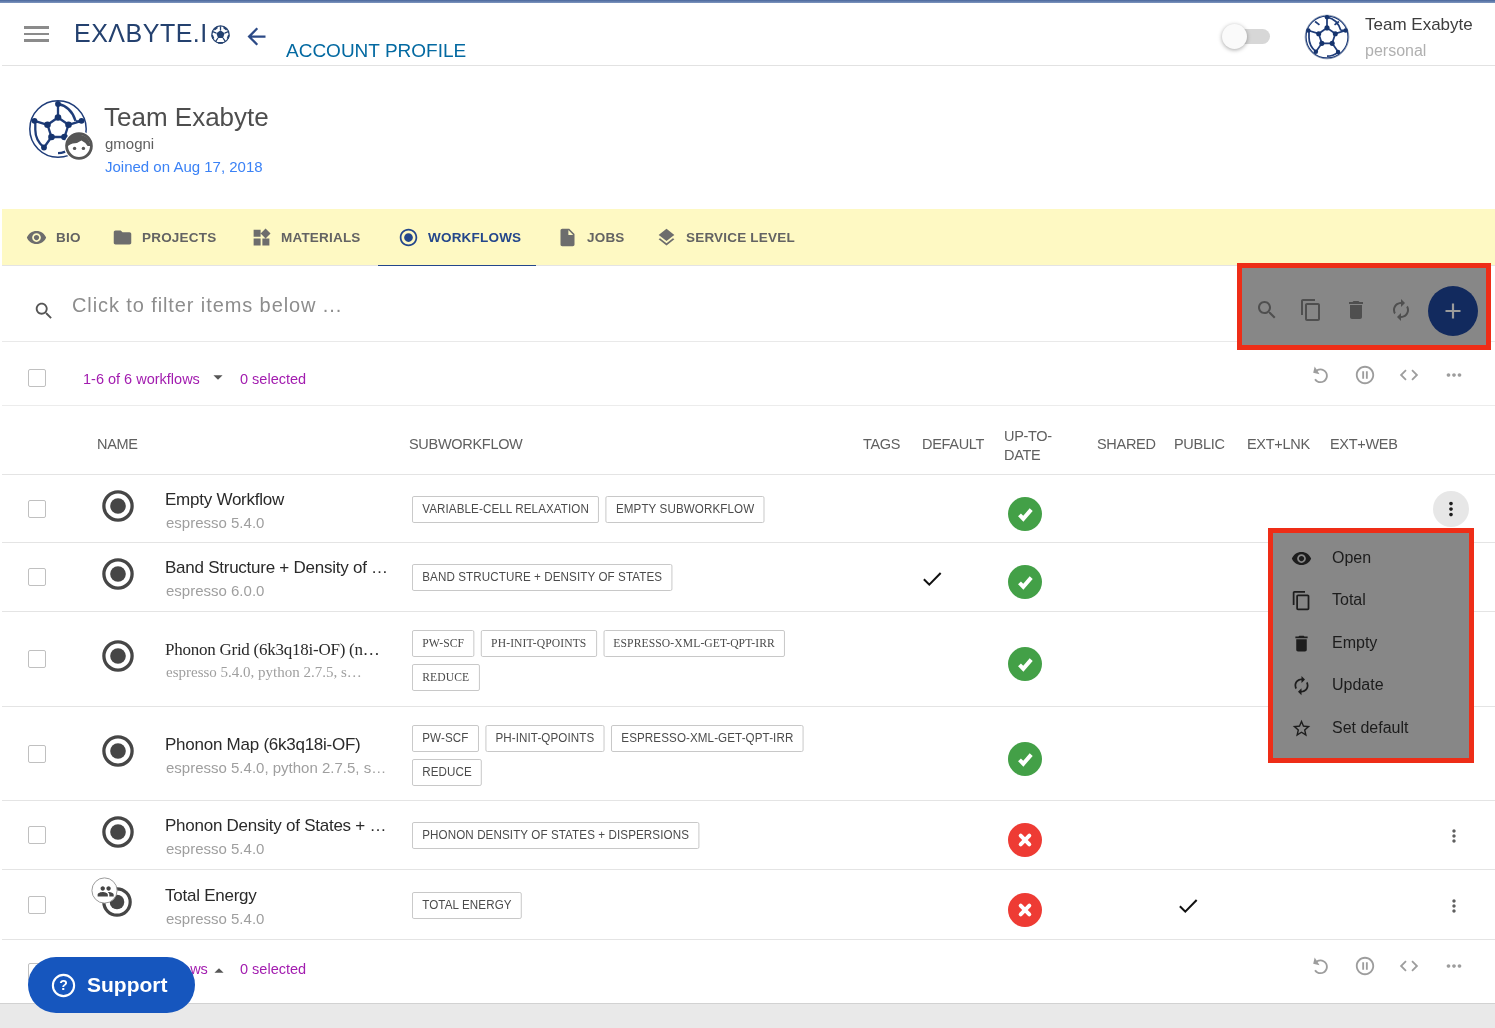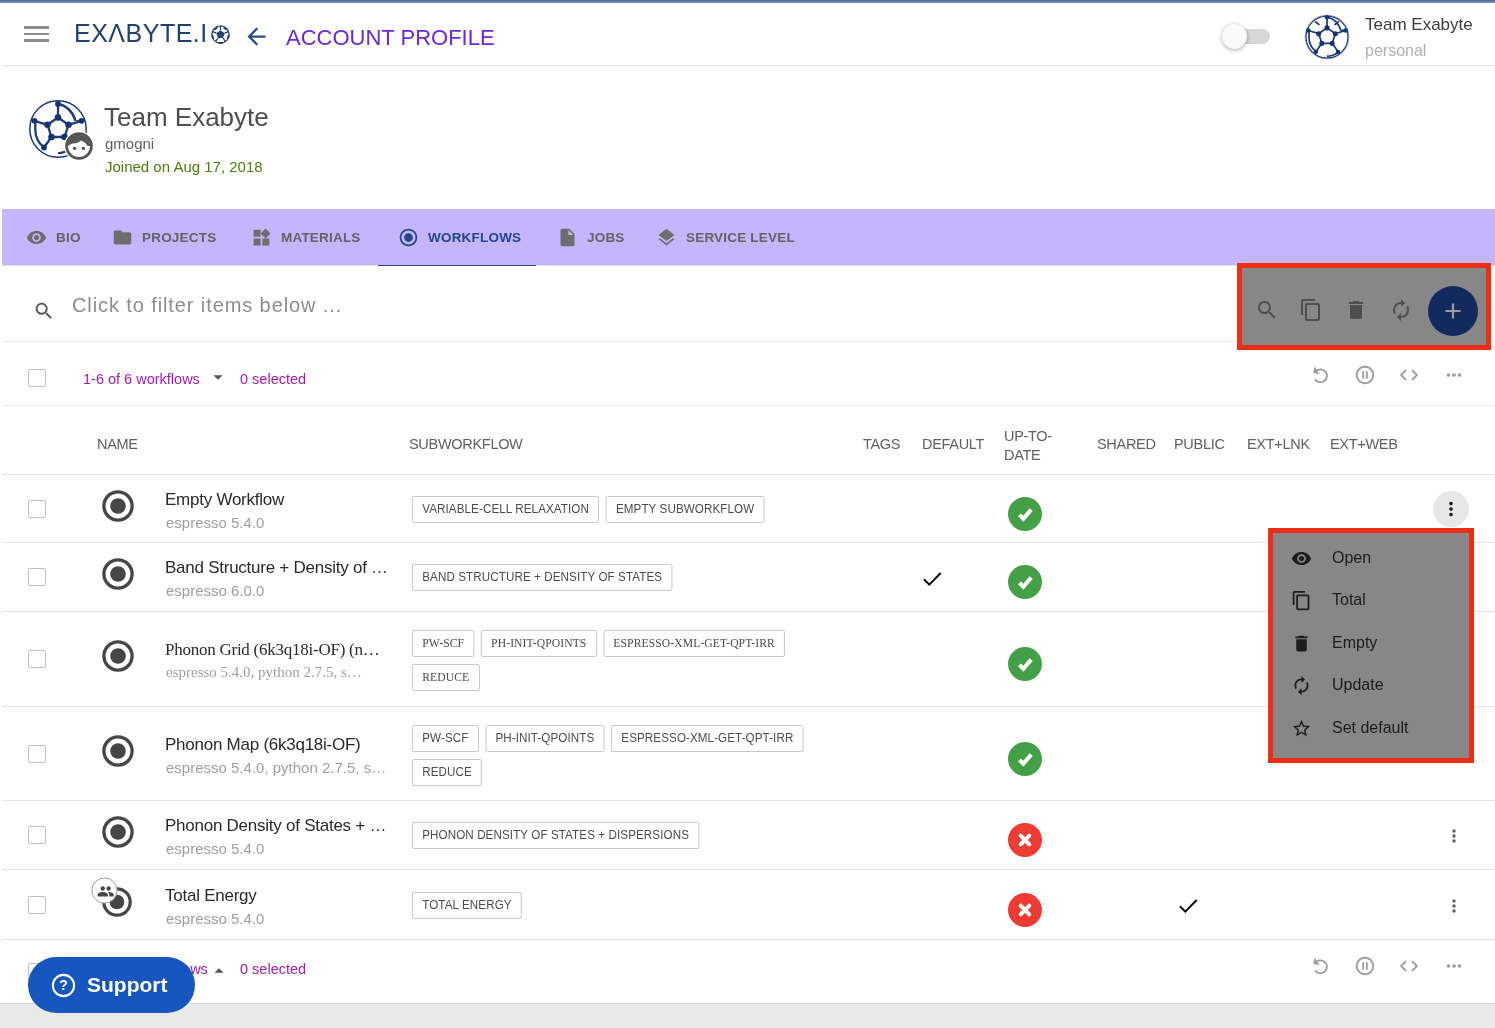--- a/index.html
+++ b/index.html
@@ -7,32 +7,32 @@
 body { font-family:"Liberation Sans", sans-serif; background:#fff; position:relative; }
 .abs { position:absolute; }
 .nowrap { white-space:nowrap; }
 
 #topbar { left:0; top:0; width:1495px; height:3px; background:linear-gradient(#4a679c,#7e96bf); }
 
 #appbar { left:2px; top:3px; width:1493px; height:63px; background:#fff; border-bottom:1px solid #e2e2e2; }
 .hambar { position:absolute; left:22px; width:25px; height:2.5px; background:#8b8b8b; }
 #logo { left:72px; top:16px; font-size:25px; font-weight:normal; color:#24416f; letter-spacing:0.5px; }
 #backarrow { left:241px; top:20px; }
-#acctprof { left:284px; top:22px; font-size:22px; color:#6d28d9; letter-spacing:0px; }
+#acctprof { left:284px; top:37px; font-size:19px; color:#0369a1; letter-spacing:0px; }
 #toggletrack { left:1228px; top:26px; width:40px; height:15px; border-radius:8px; background:#d7d7d7; }
 #toggleknob { left:1220px; top:21px; width:25px; height:25px; border-radius:50%; background:#fafafa; box-shadow:0 1px 4px rgba(0,0,0,0.35); }
 #hdrteam { left:1363px; top:12px; font-size:17px; color:#3d3d3d; }
 #hdrpersonal { left:1363px; top:39px; font-size:16px; color:#b0b0b0; }
 
 #profile { left:2px; top:67px; width:1493px; height:142px; background:#fff; }
 #ptitle { left:102px; top:35px; font-size:26px; color:#4e4e4e; }
 #pgmogni { left:103px; top:68px; font-size:15px; color:#5f5f5f; }
-#pjoined { left:103px; top:91px; font-size:15px; color:#4d7c0f; }
-
-#tabs { left:2px; top:209px; width:1493px; height:57px; background:#c4b5fd; border-bottom:1px solid #e4e4e4; }
+#pjoined { left:103px; top:91px; font-size:15px; color:#3b82f6; }
+
+#tabs { left:2px; top:209px; width:1493px; height:57px; background:#fef9c3; border-bottom:1px solid #e4e4e4; }
 .tab { position:absolute; top:0; height:57px; display:flex; align-items:center; font-size:13.5px; font-weight:bold; color:#636363; letter-spacing:0.2px; }
 .tab svg { margin-right:9px; }
 #tab-active { color:#24478b; }
 #tabunderline { left:378px; top:265px; width:158px; height:3px; background:#24478b; }
 
 #filterrow { left:2px; top:266px; width:1493px; height:76px; background:#fff; border-bottom:1px solid #e9e9e9; }
 #filtertext { left:70px; top:28px; font-size:20px; color:#8d8d8d; letter-spacing:0.9px; }
 
 .pagerow { left:2px; width:1493px; height:64px; background:#fff; border-bottom:1px solid #ececec; }
 .pgtext { position:absolute; font-size:14.5px; color:#a21caf; }

